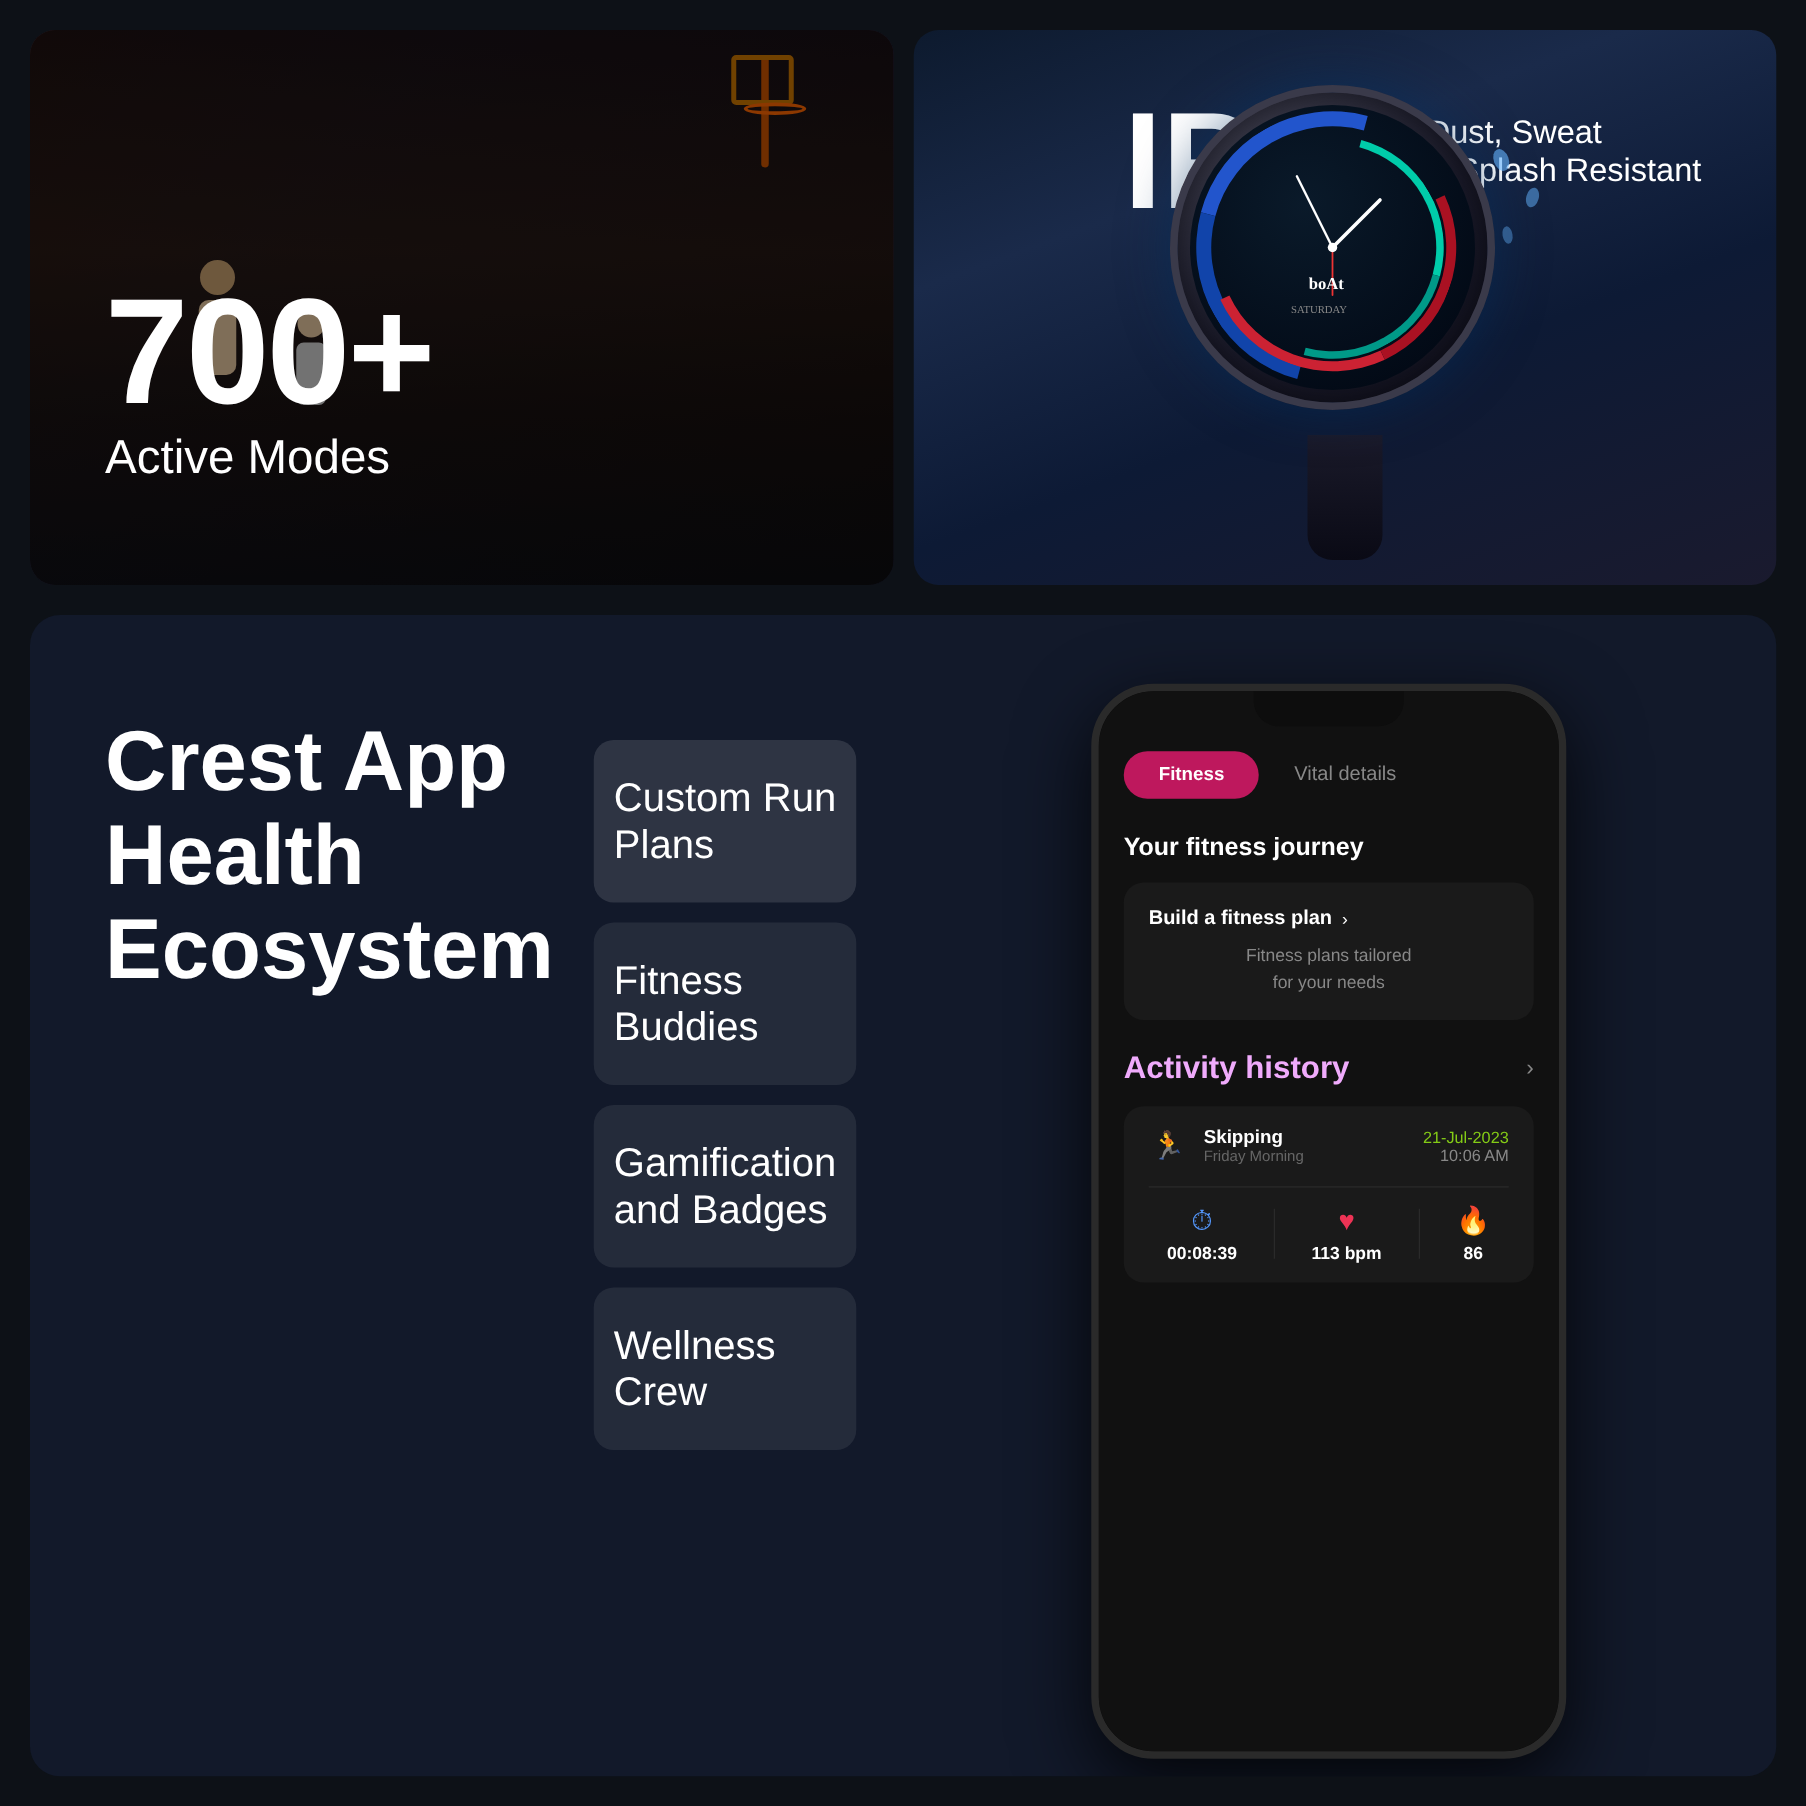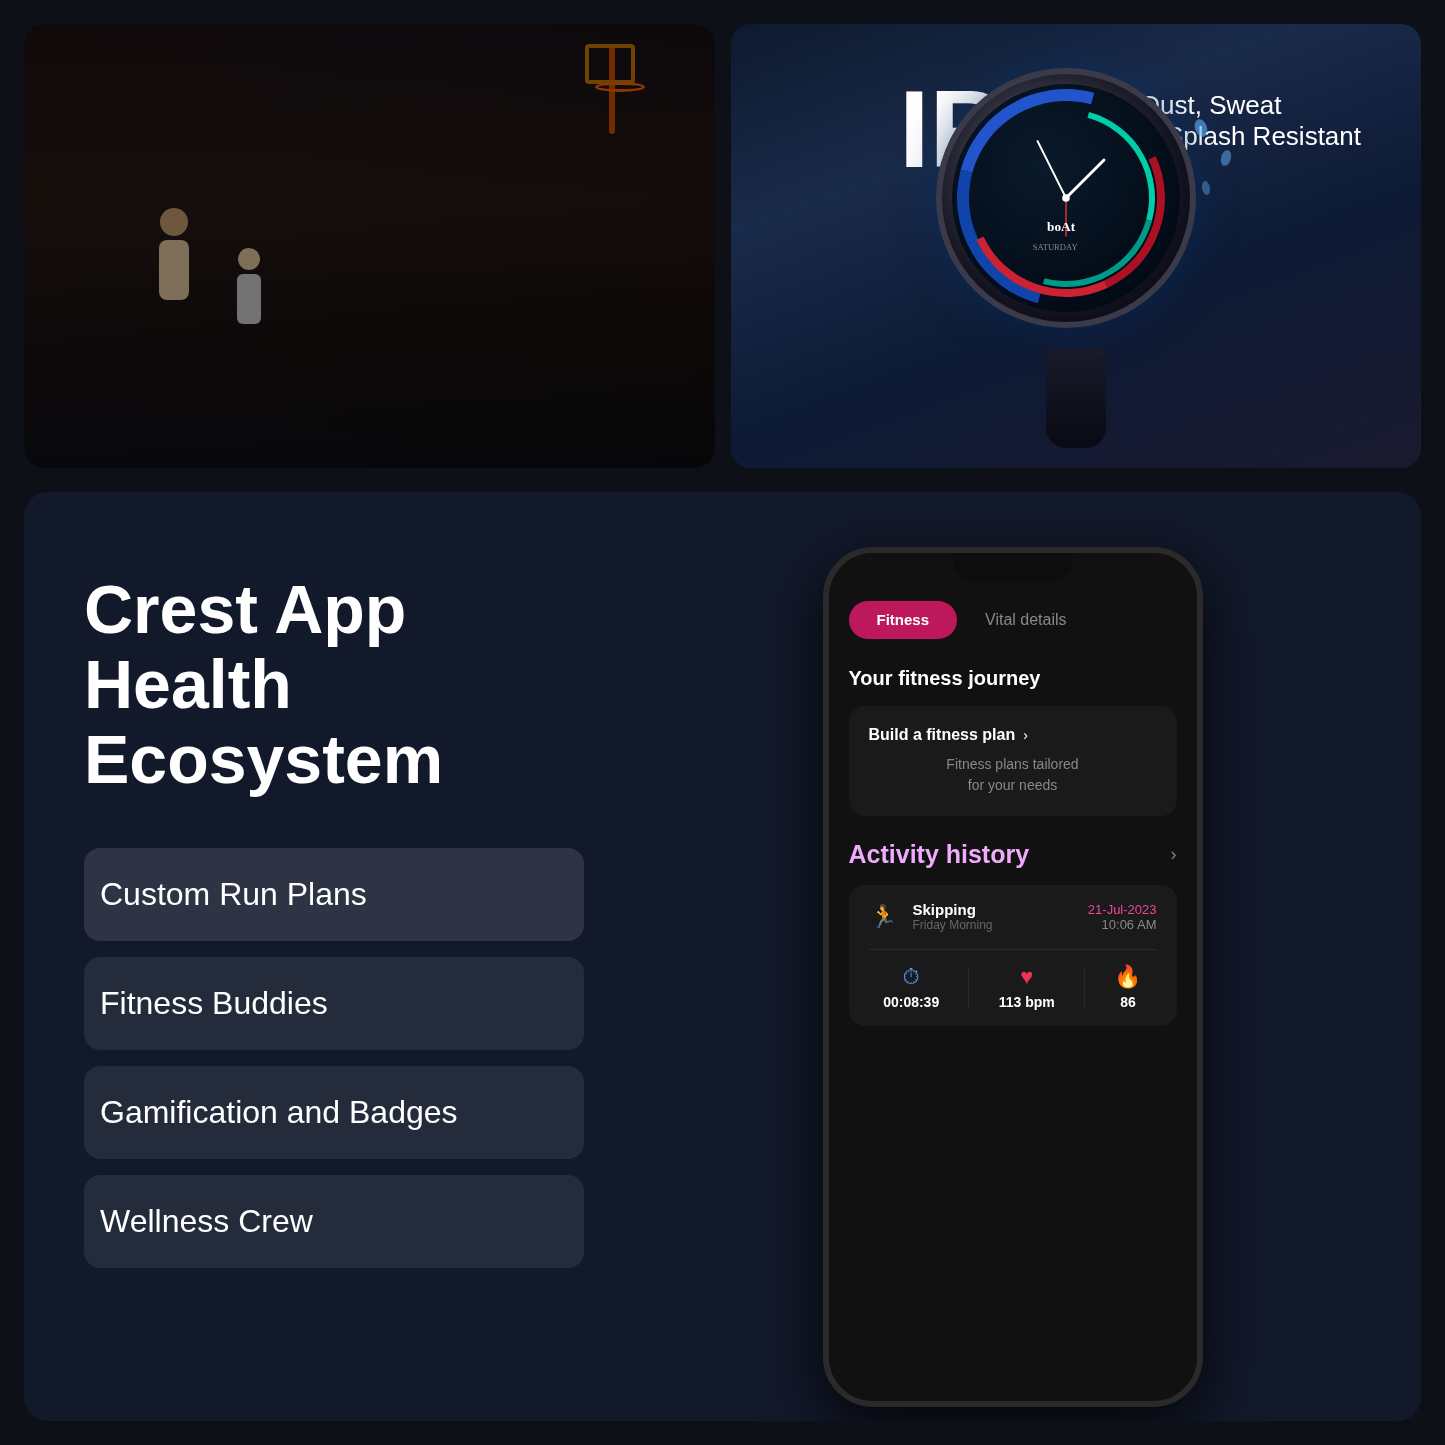--- a/index.html
+++ b/index.html
@@ -304,21 +304,20 @@
       border-radius: 24px;
       display: flex;
       overflow: hidden;
       position: relative;
     }
 
     .left-content {
       flex: 0 0 620px;
       padding: 80px 60px;
       display: flex;
-      flex-direction: column;
       gap: 32px;
     }
 
     .ecosystem-title {
       font-size: 68px;
       font-weight: 800;
       color: #ffffff;
       line-height: 1.1;
     }
 
@@ -508,21 +507,21 @@
       font-size: 12px;
       color: #666666;
     }
 
     .activity-date {
       text-align: right;
     }
 
     .activity-date-text {
       font-size: 13px;
-      color: #ec4899;
+      color: #84cc16;
     }
 
     .activity-time-text {
       font-size: 13px;
       color: #888888;
     }
 
     .activity-stats {
       display: flex;
       justify-content: space-around;
@@ -592,20 +591,24 @@
       <div class="player1">
         <div class="player1-head"></div>
         <div class="player1-body"></div>
       </div>
       <div class="player2">
         <div class="player2-head"></div>
         <div class="player2-body"></div>
       </div>
     </div>
     <div class="sports-overlay"></div>
+    <div class="sports-text">
+      <div class="sports-number">700+</div>
+      <div class="sports-label">Active Modes</div>
+    </div>
   </div>
 
   <div class="card-watch">
     <div class="ip68-badge">
       <div class="ip68-number">IP68</div>
       <div class="ip68-text">
         <div class="ip68-line1">Dust, Sweat</div>
         <div class="ip68-line2">&amp; Splash Resistant</div>
       </div>
     </div>

